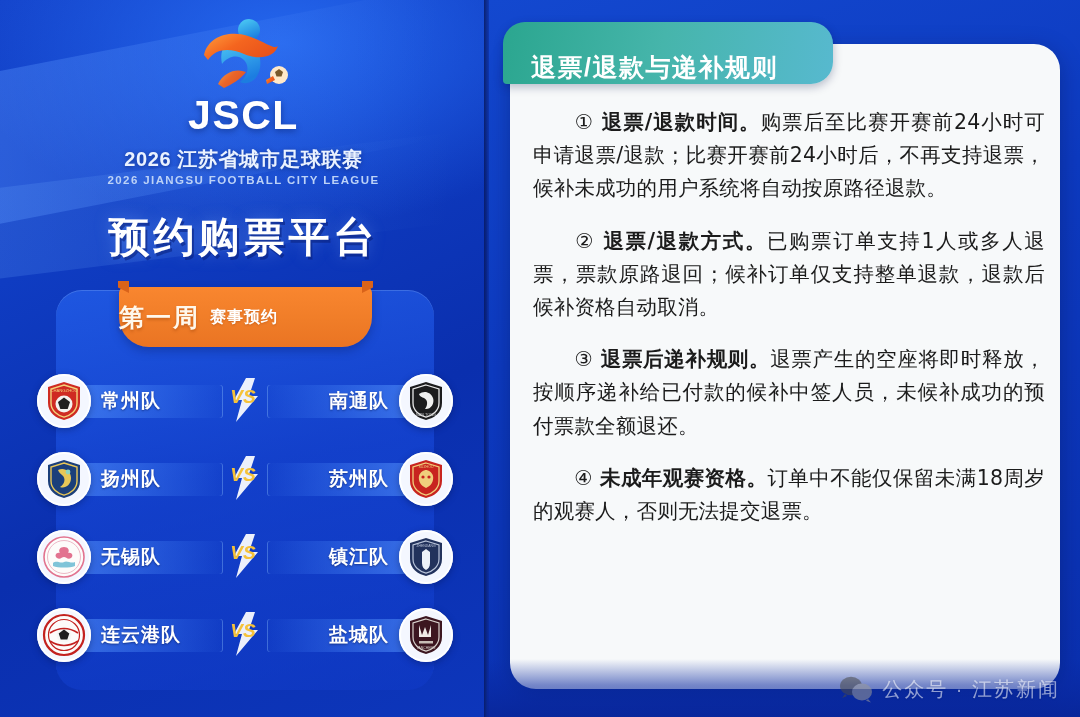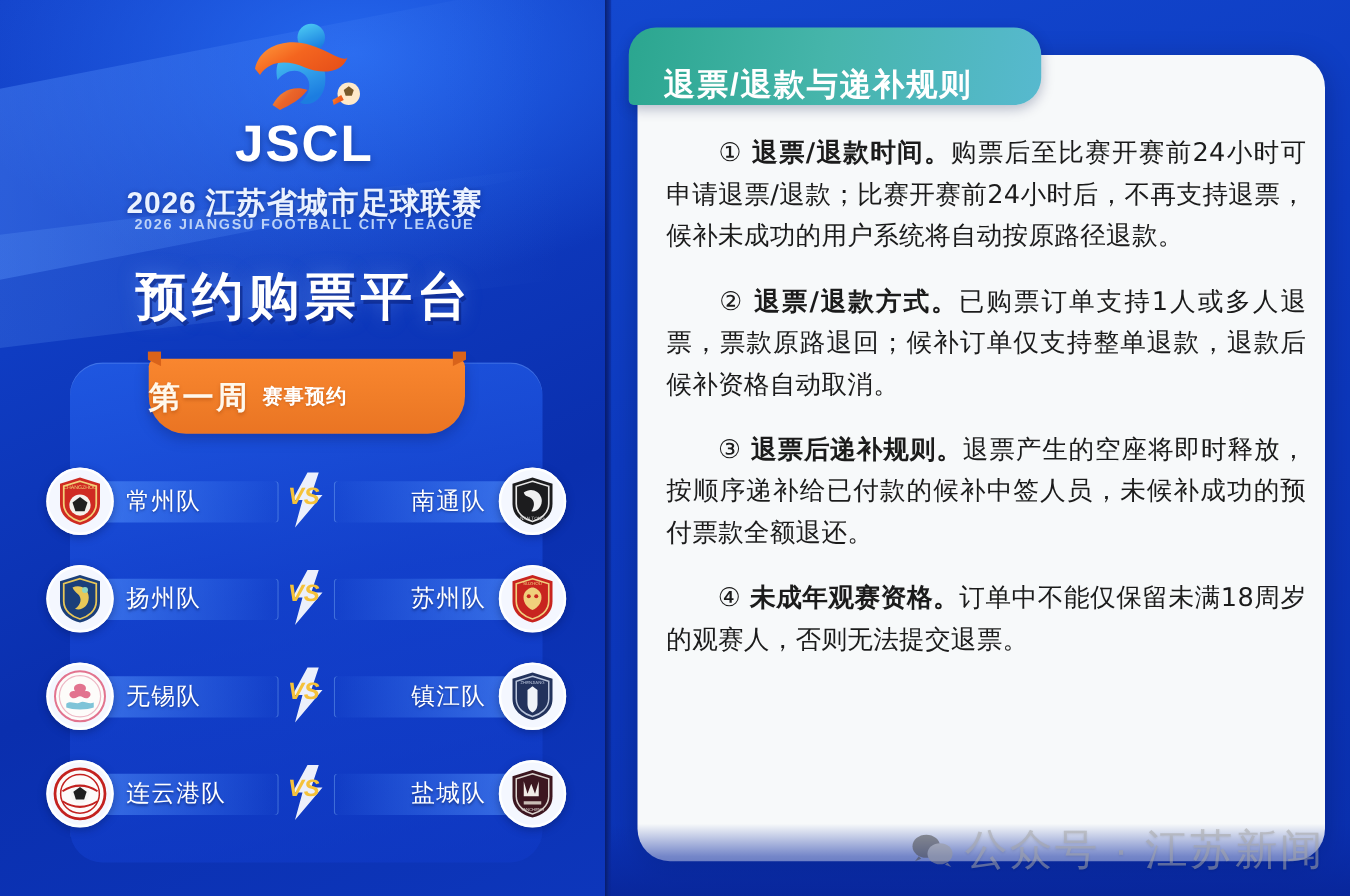--- a/index.html
+++ b/index.html
@@ -37,21 +37,21 @@
   .logo-mark svg{display:block;width:128px;height:92px;}
 
   .jscl-word{
     position:absolute;left:0;right:0;top:92px;text-align:center;
     font-family:"Liberation Sans",sans-serif;
     font-size:41px;font-weight:700;letter-spacing:1.5px;color:#ffffff;
     text-shadow:0 2px 6px rgba(0,20,80,.45);
   }
   .league-cn{
     position:absolute;left:0;right:0;top:146px;text-align:center;
-    font-size:24px;font-weight:700;color:#eaf2ff;letter-spacing:.6px;
+    font-size:20px;font-weight:700;color:#eaf2ff;letter-spacing:.6px;
     text-shadow:0 1px 4px rgba(0,20,80,.5);
   }
   .league-en{
     position:absolute;left:0;right:0;top:174px;text-align:center;
     font-size:11.5px;font-weight:600;color:#bcd2f7;letter-spacing:1.4px;
   }
   .platform-title{
     position:absolute;left:0;right:0;top:198px;text-align:center;
     font-size:41px;font-weight:800;color:#ffffff;letter-spacing:4px;
     text-shadow:2px 3px 0 rgba(8,30,120,.55), 0 0 16px rgba(140,190,255,.35);
@@ -99,21 +99,21 @@
     width:54px;height:54px;border-radius:50%;
     background:#f4f7ff;
     box-shadow:0 2px 7px rgba(4,20,80,.4),inset 0 0 0 2px rgba(255,255,255,.9);
     display:flex;align-items:center;justify-content:center;
     flex:0 0 auto;position:relative;z-index:3;
   }
   .crest svg{display:block;}
   .name-plate{
     height:33px;min-width:108px;
     display:flex;align-items:center;
-    font-size:19px;font-weight:400;color:#ffffff;letter-spacing:1px;
+    font-size:19px;font-weight:700;color:#ffffff;letter-spacing:1px;
     text-shadow:0 1px 2px rgba(4,20,80,.55);
     position:relative;z-index:2;
   }
   .name-plate.home{
     justify-content:flex-start;padding-left:22px;margin-left:-12px;padding-right:14px;
     background:linear-gradient(90deg,rgba(86,150,255,.55) 0%,rgba(60,120,240,.28) 70%,rgba(40,95,215,.05) 100%);
     border-radius:3px;
     box-shadow:inset -1px 0 0 rgba(150,200,255,.35);
   }
   .name-plate.away{
@@ -171,21 +171,21 @@
   .rule-p b{font-weight:700;}
   .num{font-weight:400;}
 
   
   .watermark{
     position:absolute;right:20px;bottom:14px;
     display:flex;align-items:center;gap:9px;z-index:30;
     opacity:.55;
   }
   .wm-text{
-    font-size:34px;font-weight:500;color:#a3a3a3;letter-spacing:2px;
+    font-size:20px;font-weight:500;color:#ffffff;letter-spacing:2px;
     text-shadow:0 1px 2px rgba(0,0,0,.18);
   }
   .wm-icon{width:34px;height:28px;position:relative;flex:0 0 auto;}
   .wm-icon svg{display:block;}
   .bottom-fade{
     position:absolute;left:487px;bottom:0;width:593px;height:58px;
     background:linear-gradient(180deg,rgba(10,45,170,0) 0%,rgba(9,40,160,.55) 45%,rgba(8,36,150,.8) 100%);
     z-index:25;pointer-events:none;
   }
 </style>

